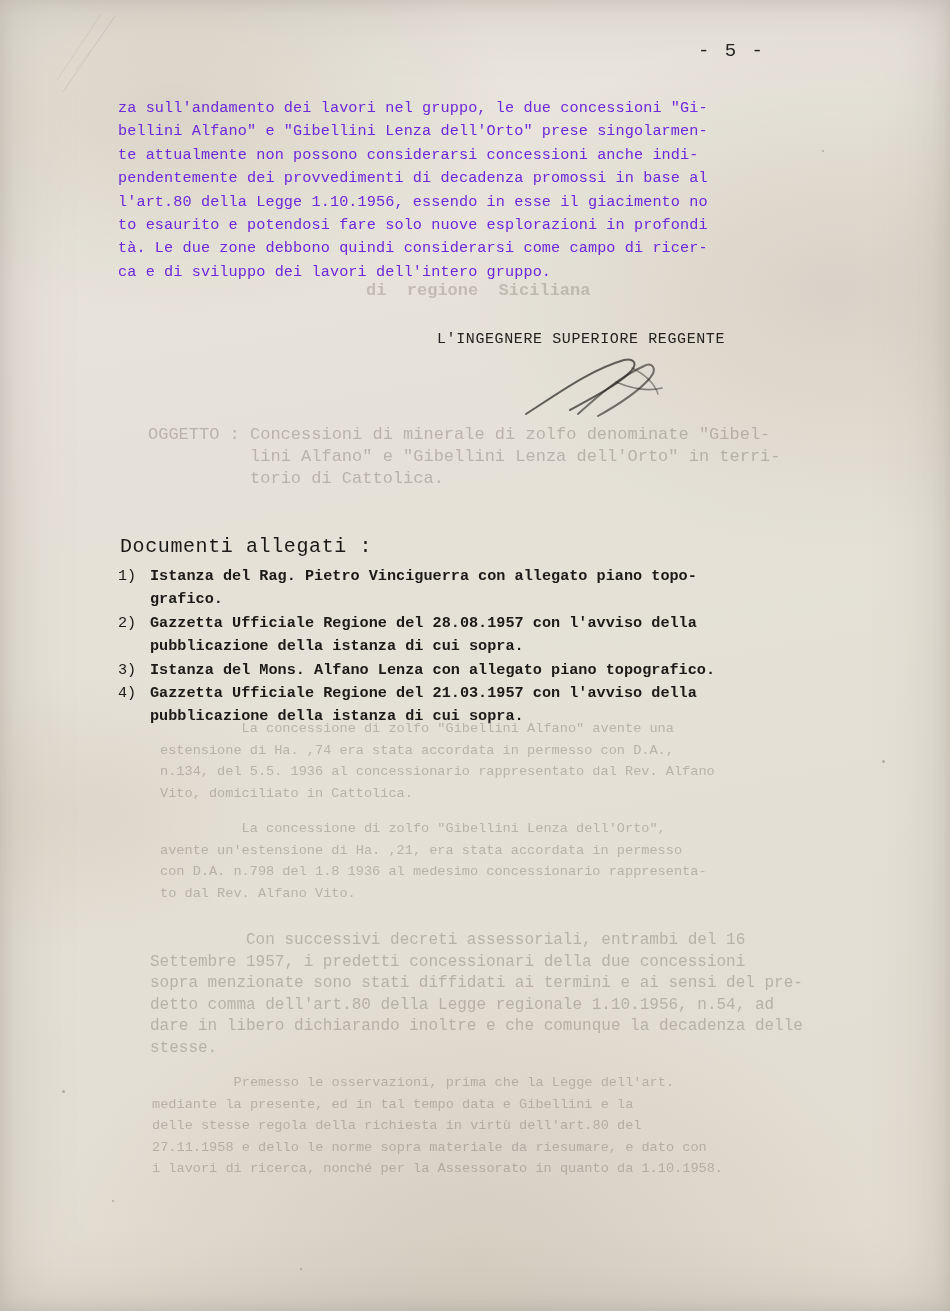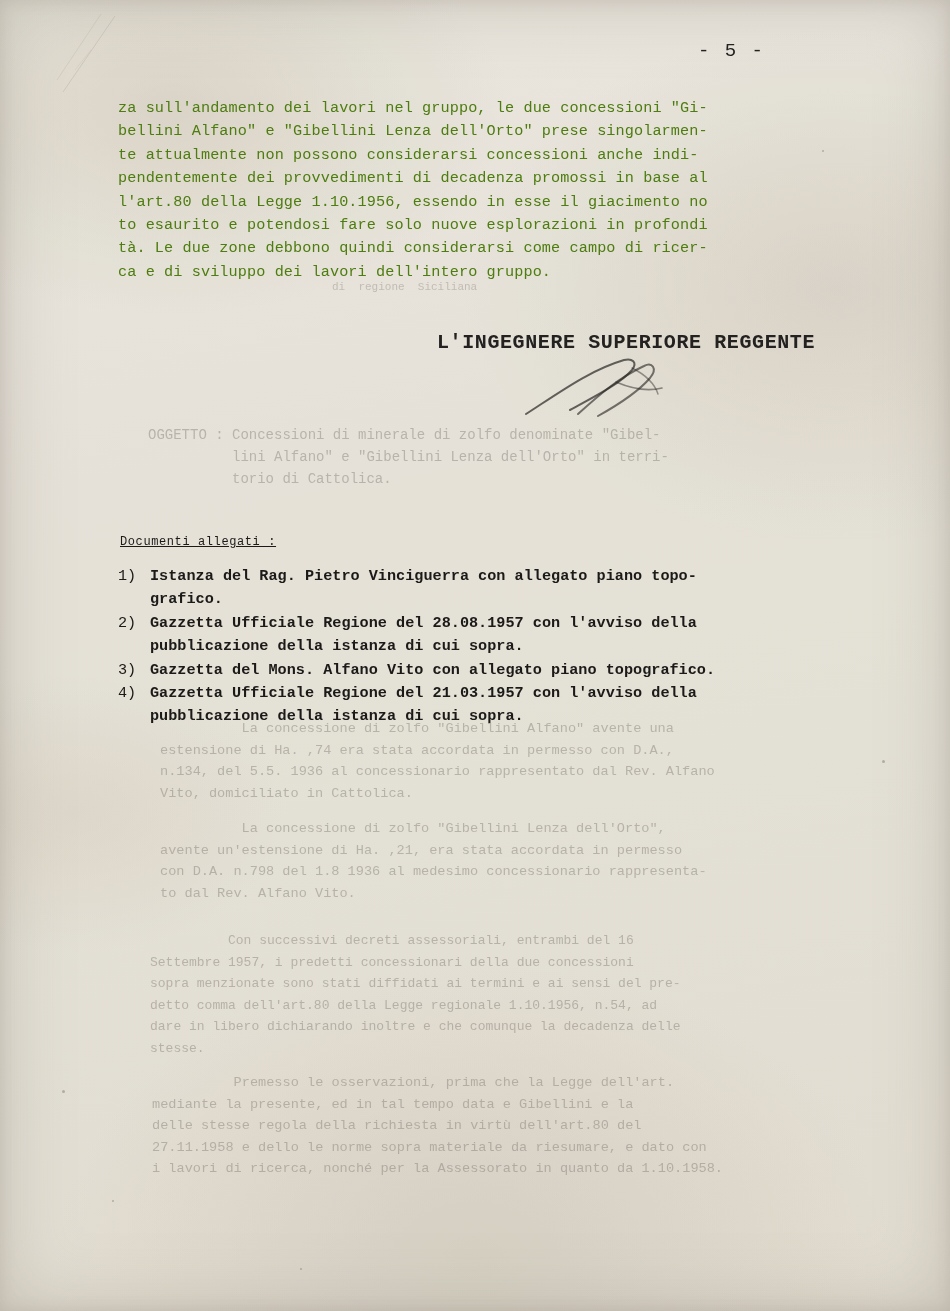--- a/index.html
+++ b/index.html
@@ -54,31 +54,30 @@
     color: #20201e;
   }
   .body-block {
     position: absolute;
     left: 118px;
     top: 97px;
     width: 740px;
     font-size: 15.2px;
     line-height: 23.4px;
     letter-spacing: 0.1px;
-    color: #4d7c0f;
+    color: #6d28d9;
     white-space: pre-wrap;
   }
   .signature-title {
     position: absolute;
     left: 437px;
     top: 331px;
-    font-size: 20px;
+    font-size: 15px;
     letter-spacing: 0.6px;
     color: #232220;
-    font-weight: bold;
   }
   .signature-mark {
     position: absolute;
     left: 520px;
     top: 352px;
     width: 160px;
     height: 90px;
     pointer-events: none;
   }
   .ghost {
@@ -86,37 +85,37 @@
     color: rgba(110,104,96,0.38);
     font-family: "Liberation Mono", "DejaVu Sans Mono", monospace;
     white-space: pre-wrap;
     pointer-events: none;
     filter: blur(0.45px);
   }
   .ghost-head {
     left: 148px;
     top: 424px;
     width: 720px;
-    font-size: 14px;
+    font-size: 17px;
     line-height: 22px;
   }
   .ghost-small {
-    left: 332px;
+    left: 366px;
     top: 281px;
-    font-size: 11px;
+    font-size: 17px;
     color: rgba(115,109,100,0.33);
+    font-weight: bold;
   }
   .docs-title {
     position: absolute;
     left: 120px;
     top: 535px;
-    font-size: 12px;
+    font-size: 20px;
     letter-spacing: 0.6px;
     color: #1b1a18;
-    text-decoration: underline;
   }
   .docs-list {
     position: absolute;
     left: 118px;
     top: 565px;
     width: 760px;
     font-size: 15.2px;
     line-height: 23.4px;
     color: #1b1a18;
   }
@@ -138,21 +137,21 @@
     left: 160px;
     top: 718px;
     width: 720px;
     font-size: 13.6px;
     line-height: 21.6px;
   }
   .ghost-body2 {
     left: 150px;
     top: 930px;
     width: 740px;
-    font-size: 13px;
+    font-size: 16px;
     line-height: 21.6px;
   }
   .ghost-body3 {
     left: 152px;
     top: 1072px;
     width: 740px;
     font-size: 13.6px;
     line-height: 21.6px;
   }
   .speck {
@@ -209,21 +208,21 @@
       <span class="doc-text">Istanza del Rag. Pietro Vinciguerra con allegato piano topo-
 grafico.</span>
     </div>
     <div class="doc-item">
       <span class="doc-num">2)</span>
       <span class="doc-text">Gazzetta Ufficiale Regione del 28.08.1957 con l'avviso della
 pubblicazione della istanza di cui sopra.</span>
     </div>
     <div class="doc-item">
       <span class="doc-num">3)</span>
-      <span class="doc-text">Gazzetta del Mons. Alfano Vito con allegato piano topografico.</span>
+      <span class="doc-text">Istanza del Mons. Alfano Lenza con allegato piano topografico.</span>
     </div>
     <div class="doc-item">
       <span class="doc-num">4)</span>
       <span class="doc-text">Gazzetta Ufficiale Regione del 21.03.1957 con l'avviso della
 pubblicazione della istanza di cui sopra.</span>
     </div>
   </div>
 
   <div class="ghost ghost-body">          La concessione di zolfo "Gibellini Alfano" avente una
 estensione di Ha. ,74 era stata accordata in permesso con D.A.,

